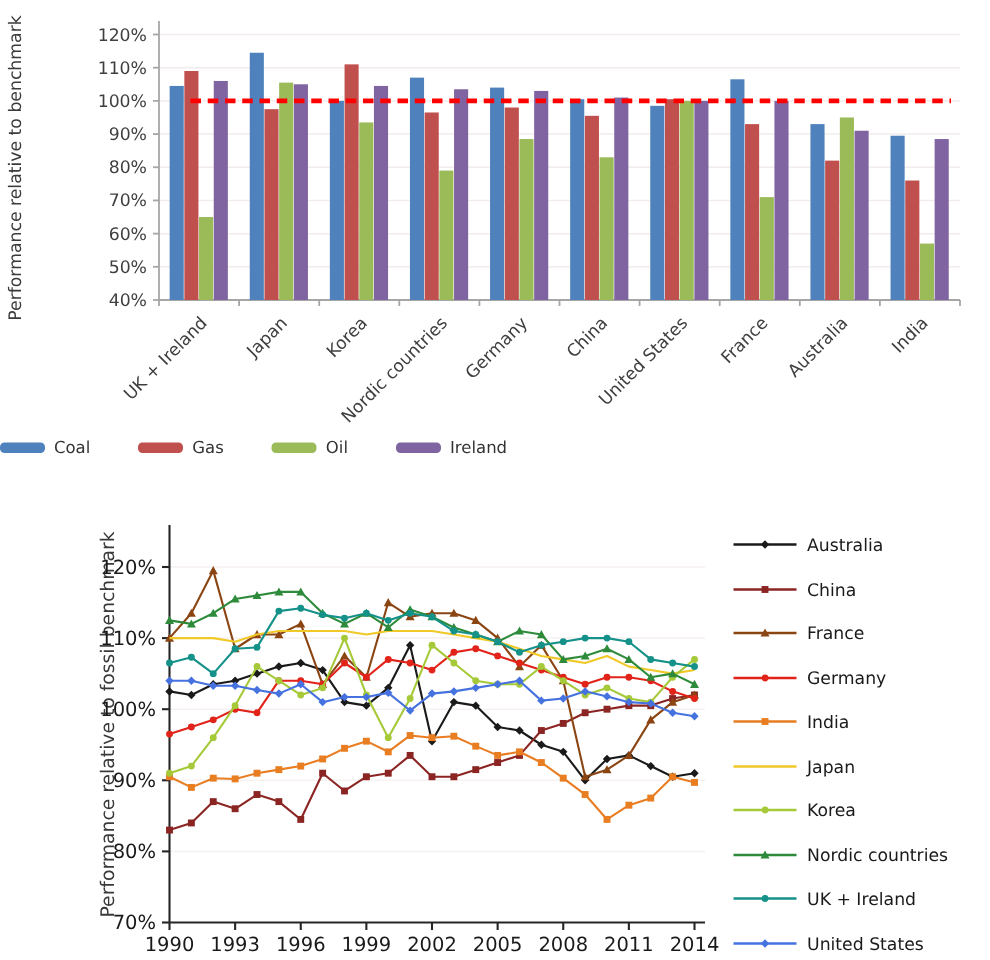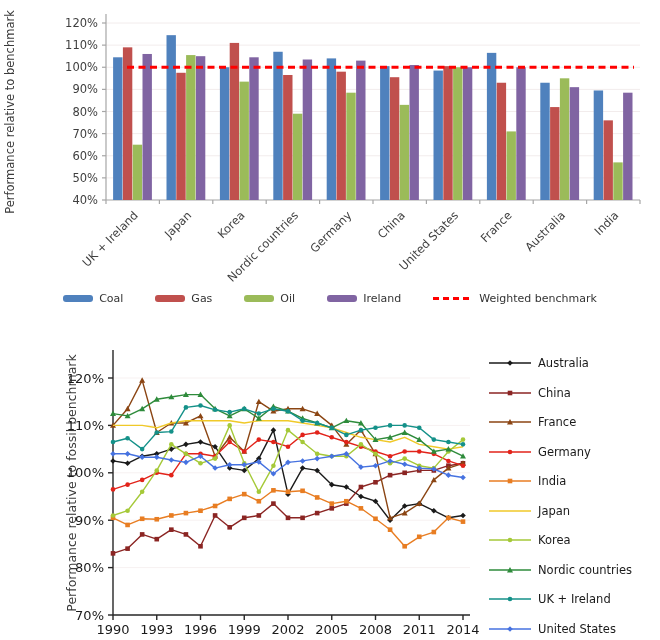--- a/index.html
+++ b/index.html
@@ -8,21 +8,21 @@
     font-family:"DejaVu Sans","Liberation Sans",sans-serif;overflow:hidden;
   }
   .chart-block{position:absolute;left:0;width:660px;}
   #top-chart{top:0;height:332px;}
   #bottom-chart{top:333px;height:307px;}
   svg{position:absolute;left:0;top:0;}
   .axis-title{fill:#3a3a3a;}
   
   .legend-row{
     position:absolute;left:0;top:292px;width:660px;display:flex;
-    justify-content:center;align-items:center;gap:32px;
+    align-items:center;gap:32px;
   }
   .legend-row .li{display:flex;align-items:center;gap:6px;}
   .legend-row .sw{width:30px;height:7px;border-radius:3px;}
   .legend-row .sw-dash{width:40px;height:3.6px;border-radius:0;
     background:repeating-linear-gradient(90deg,#ff0000 0 6px,transparent 6px 10px);}
   .legend-row .lbl{font-size:11px;color:#333;}
   
   .legend-col{
     position:absolute;left:487px;top:24px;height:278px;width:170px;
     display:flex;flex-direction:column;justify-content:space-between;
@@ -138,24 +138,20 @@
         <span class="sw" style="background: rgb(192, 80, 77);"></span>
         <span class="lbl">Gas</span>
       </span>
       <span class="li">
         <span class="sw" style="background: rgb(155, 187, 89);"></span>
         <span class="lbl">Oil</span>
       </span>
       <span class="li">
         <span class="sw" style="background: rgb(128, 100, 162);"></span>
         <span class="lbl">Ireland</span>
-      </span>
-      <span class="li">
-        <span class="sw-dash"></span>
-        <span class="lbl">Weighted benchmark</span>
       </span>
     </div>
 </div>
 
 <div class="chart-block" id="bottom-chart">
   <svg width="660" height="307">
     <text class="axis-title" x="76" y="150" font-size="12.5" fill="#1a1a1a" text-anchor="middle" transform="rotate(-90 76 150)">Performance relative to fossil benchmark</text>
     <g id="bot-plot">
         <line x1="113" x2="470" y1="234.6" y2="234.6" stroke="#f7f1f1" stroke-width="1"></line>
         <line x1="113" x2="470" y1="187.2" y2="187.2" stroke="#f7f1f1" stroke-width="1"></line>

